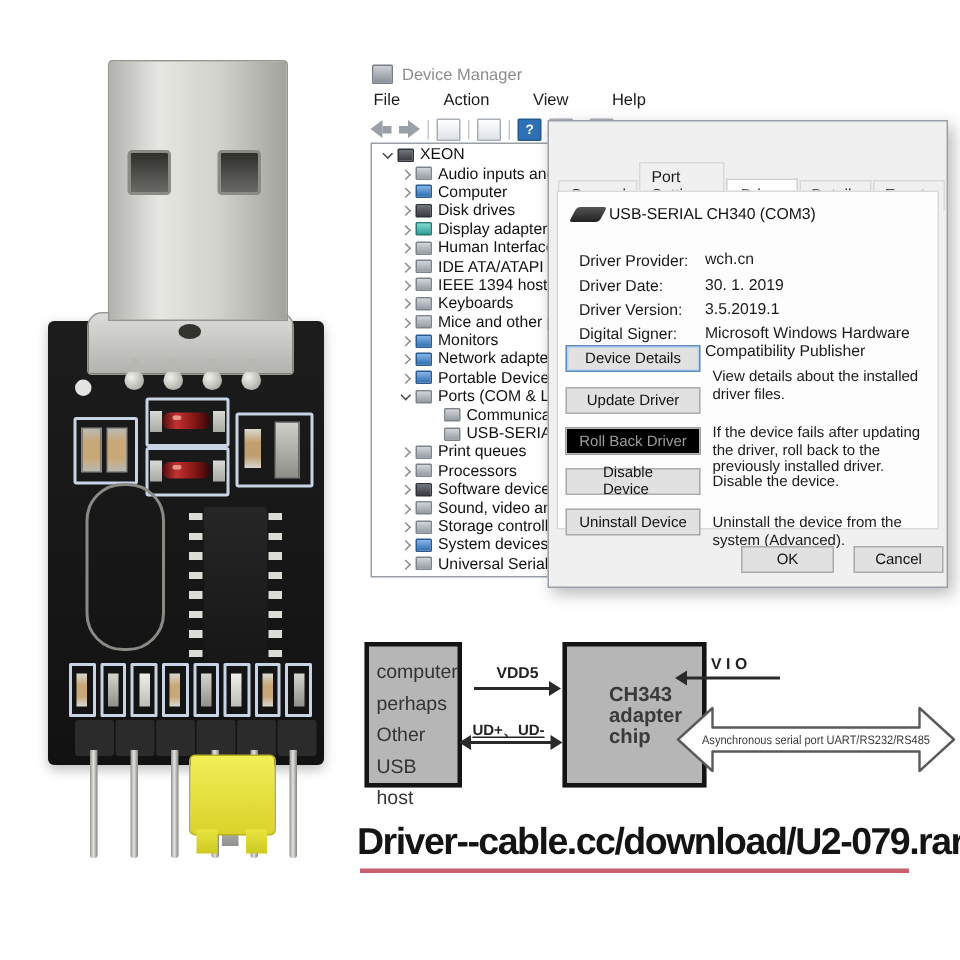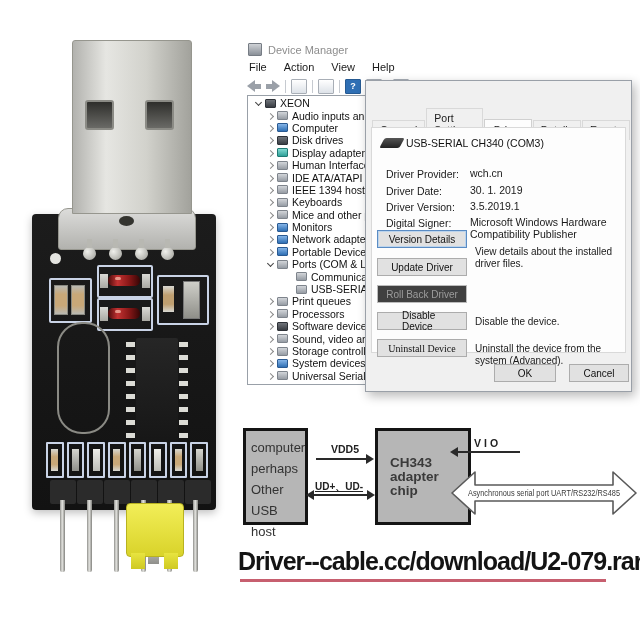--- a/index.html
+++ b/index.html
@@ -43,21 +43,21 @@
   .hdrblock{top:480px;width:26px;height:24px;background:#2b2b2b;border-radius:2px;}
   .pin{width:5px;top:500px;height:72px;background:linear-gradient(90deg,#90908c,#e4e4e0 45%,#82827e);border-radius:0 0 2px 2px;}
   .jumper{left:126px;top:503px;width:56px;height:52px;background:linear-gradient(#f2ee58,#d9d32a);border-radius:4px;border:1px solid #b8b220;z-index:4;}
   .jleg{top:553px;width:14px;height:16px;background:linear-gradient(#e8e440,#cfc922);z-index:4;}
   .jl1{left:131px;} .jl2{left:164px;}
   .jpin{left:148px;top:544px;width:11px;height:20px;background:linear-gradient(#cfcfcb,#8f8f8b);z-index:3;}
 
   
   .dm-titlebar{left:248px;top:43px;display:flex;align-items:center;gap:6px;color:#8d8d8d;font-size:11px;}
   .dm-appicon{width:12px;height:11px;background:linear-gradient(#cfd2d6,#8a9098);border:1px solid #767c84;border-radius:1px;}
-  .dm-menu{left:249px;top:61px;display:flex;gap:17px;font-size:11px;color:#1a1a1a;}
+  .dm-menu{left:249px;top:61px;display:flex;gap:29px;font-size:11px;color:#1a1a1a;}
   .dm-toolbar{left:247px;top:78px;display:flex;align-items:center;gap:5px;height:16px;}
   .tba{display:flex;align-items:center;}
   .tba .tail{width:6px;height:5px;background:#9aa0a8;}
   .tba .triL{border-right:8px solid #9aa0a8;border-top:6px solid transparent;border-bottom:6px solid transparent;}
   .tba .triR{border-left:8px solid #9aa0a8;border-top:6px solid transparent;border-bottom:6px solid transparent;}
   .tsep{width:1px;height:13px;background:#c6cad0;}
   .tbi{width:14px;height:13px;border:1px solid #a8aeb6;background:linear-gradient(#ffffff,#dde2e8);border-radius:1px;}
   .tbi.help{background:#2f6fb4;border-color:#265a92;color:#fff;font-size:9px;font-weight:bold;display:flex;align-items:center;justify-content:center;}
   .dm-tree{left:247px;top:95px;width:256px;height:290px;border:1px solid #99a0a8;background:#fff;overflow:hidden;padding-top:1px;box-sizing:border-box;}
   .trow{display:flex;align-items:center;height:12.4px;font-size:10.5px;white-space:nowrap;}
@@ -82,29 +82,29 @@
   .tab{padding:3px 7px 4px;font-size:10.5px;background:#f0f0f0;border:1px solid #d9d9d9;border-bottom:none;margin-right:1px;color:#1a1a1a;}
   .tab.active{background:#fdfdfd;padding:4px 9px 5px;position:relative;top:1px;border-color:#d0d0d0;}
   .page{position:absolute;left:5px;top:46px;width:255px;height:226px;background:#fdfdfd;border:1px solid #d9d9d9;box-sizing:border-box;}
   .devrow{position:absolute;left:10px;top:9px;display:flex;align-items:center;gap:4px;}
   .devicon{width:20px;height:10px;background:linear-gradient(#555,#222);border-radius:2px;transform:skewX(-28deg);}
   .fld{position:absolute;left:14px;display:flex;}
   .fld .lab{width:84px;color:#1a1a1a;}
   .fld .val{width:150px;line-height:11.5px;color:#1a1a1a;}
   .dbtn{position:absolute;left:5px;width:90px;height:18px;background:#e1e1e1;border:1px solid #acacac;font-size:10px;color:#111;display:flex;align-items:center;justify-content:center;box-sizing:border-box;}
   .dbtn.focus{border-color:#5a8cc4;box-shadow:inset 0 0 0 1px #bcd4ec;}
-  .dbtn.disabled{color:#9c9c9c;background:#404040;border-color:#bcbcbc;}
+  .dbtn.disabled{color:#9c9c9c;background:#000000;border-color:#bcbcbc;}
   .ddesc{position:absolute;left:103px;width:148px;font-size:10px;line-height:11.5px;color:#1a1a1a;}
   .okbtn,.cancelbtn{position:absolute;top:283px;height:18px;background:#e1e1e1;border:1px solid #acacac;font-size:10px;display:flex;align-items:center;justify-content:center;box-sizing:border-box;}
   .okbtn{left:128px;width:62px;} .cancelbtn{left:203px;width:60px;}
 
   
   .dbox{background:#b6b6b6;border:3px solid #141414;box-sizing:border-box;color:#333;}
   .box-host{left:243px;top:428px;width:65px;height:97px;padding:6px 0 0 5px;font-size:13px;line-height:21px;}
-  .box-chip{left:375px;top:428px;width:96px;height:97px;display:flex;flex-direction:column;justify-content:center;padding-left:12px;font-size:13.5px;line-height:14px;font-weight:bold;color:#3a3a3a;}
+  .box-chip{left:375px;top:428px;width:96px;height:97px;display:flex;flex-direction:column;justify-content:center;padding-left:28px;font-size:13.5px;line-height:14px;font-weight:bold;color:#3a3a3a;}
   .dline{height:2px;background:#2a2a2a;}
   .tri-r{width:0;height:0;border-left:8px solid #2a2a2a;border-top:5px solid transparent;border-bottom:5px solid transparent;}
   .tri-l{width:0;height:0;border-right:8px solid #2a2a2a;border-top:5px solid transparent;border-bottom:5px solid transparent;}
   .dlabel{font-weight:bold;color:#222;font-size:10.5px;}
 
   
   .footer-link{left:238px;top:547px;font-size:25px;font-weight:bold;letter-spacing:-1px;color:#141414;white-space:nowrap;}
   .footer-underline{left:240px;top:579px;width:366px;height:3px;background:#c75f6f;}
 </style>
 </head>
@@ -357,27 +357,28 @@
         </div>
       <div class="fld" style="top:73px;">
           <span class="lab">Driver Version:</span>
           <span class="val">3.5.2019.1</span>
         </div>
       <div class="fld" style="top:89px;">
           <span class="lab">Digital Signer:</span>
           <span class="val">Microsoft Windows Hardware Compatibility Publisher</span>
         </div>
 
-      <div class="dbtn focus" style="top:102px;">Version Details</div>
+      <div class="dbtn focus" style="top:102px;">Device Details</div>
       <div class="ddesc" style="top:106px;margin-top:12px;">View details about the installed driver files.</div>
       <div class="dbtn" style="top:130px;">Update Driver</div>
       <div class="dbtn disabled" style="top:157px;">Roll Back Driver</div>
+      <div class="ddesc" style="top:155px;">If the device fails after updating the driver, roll back to the previously installed driver.</div>
       <div class="dbtn" style="top:184px;padding-left:24px;">Disable Device</div>
       <div class="ddesc" style="top:188px;">Disable the device.</div>
-      <div class="dbtn" style="top:211px;font-family:Liberation Serif, serif;">Uninstall Device</div>
+      <div class="dbtn" style="top:211px;">Uninstall Device</div>
       <div class="ddesc" style="top:215px;">Uninstall the device from the system (Advanced).</div>
     </div>
     <div class="okbtn">OK</div>
     <div class="cancelbtn">Cancel</div>
   </div>
 
   <div class="abs dbox box-host">
     <div>computer</div>
     <div>perhaps</div>
     <div>Other</div>

